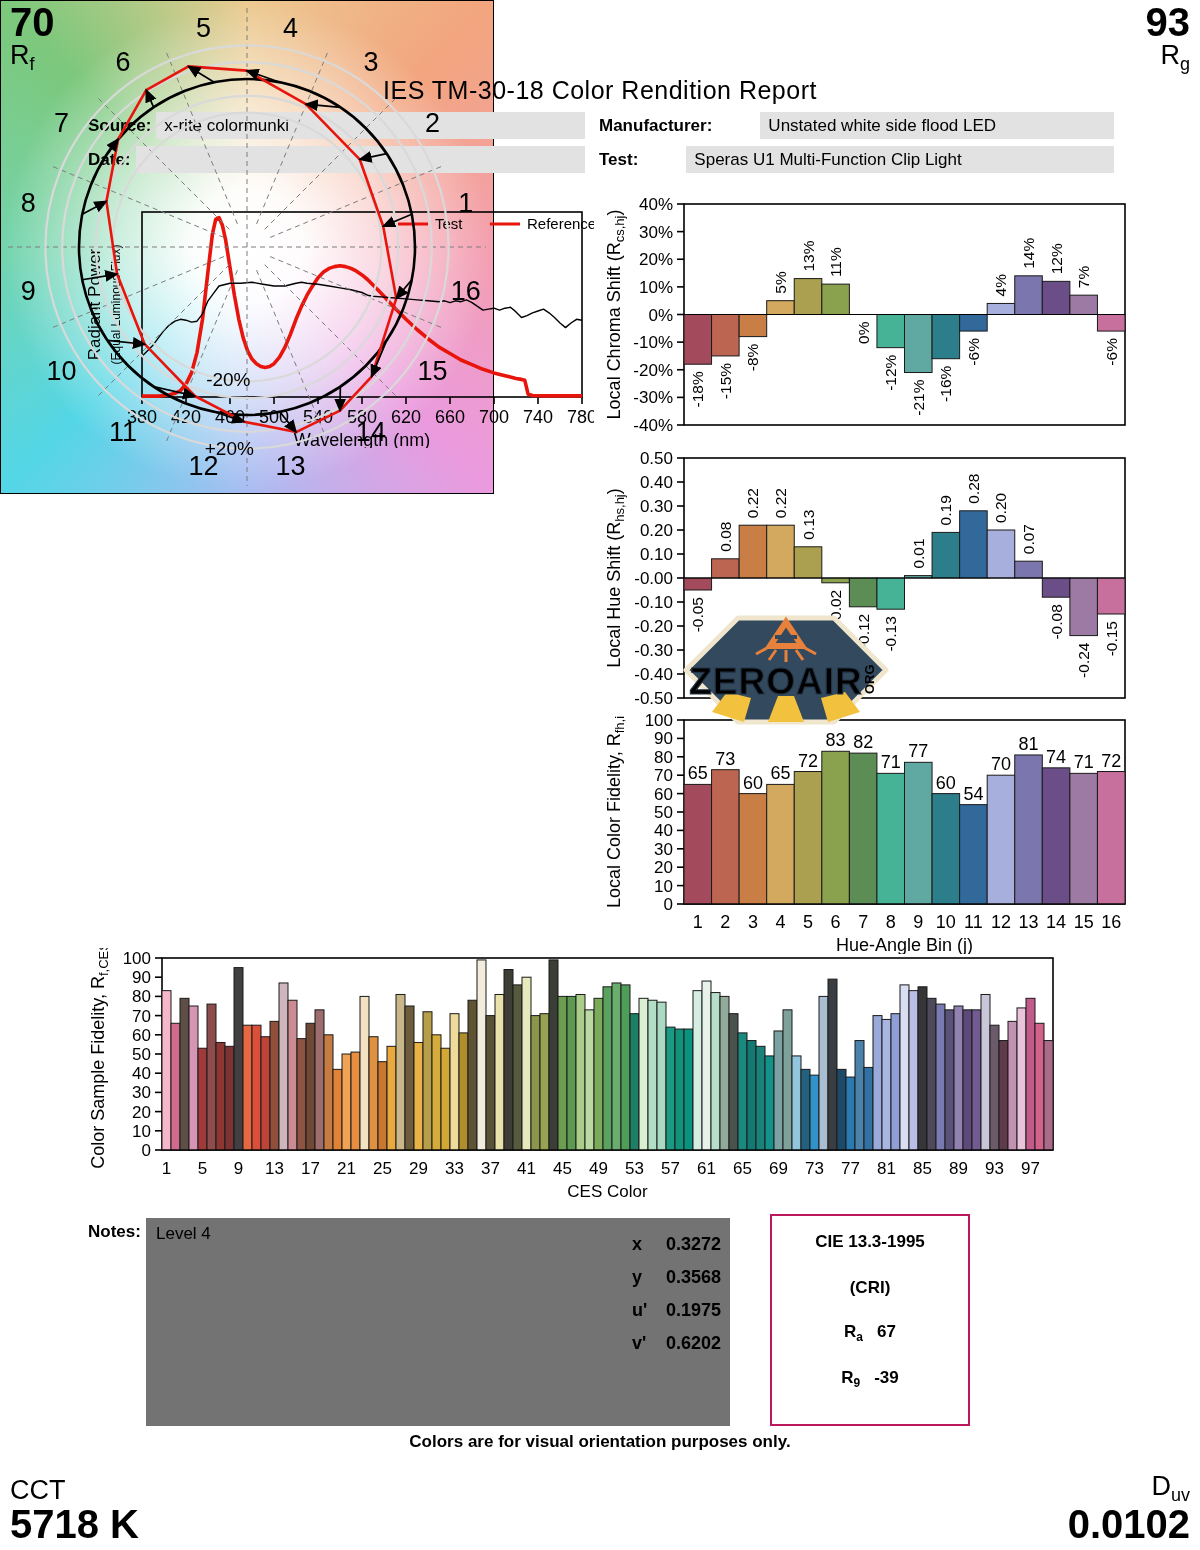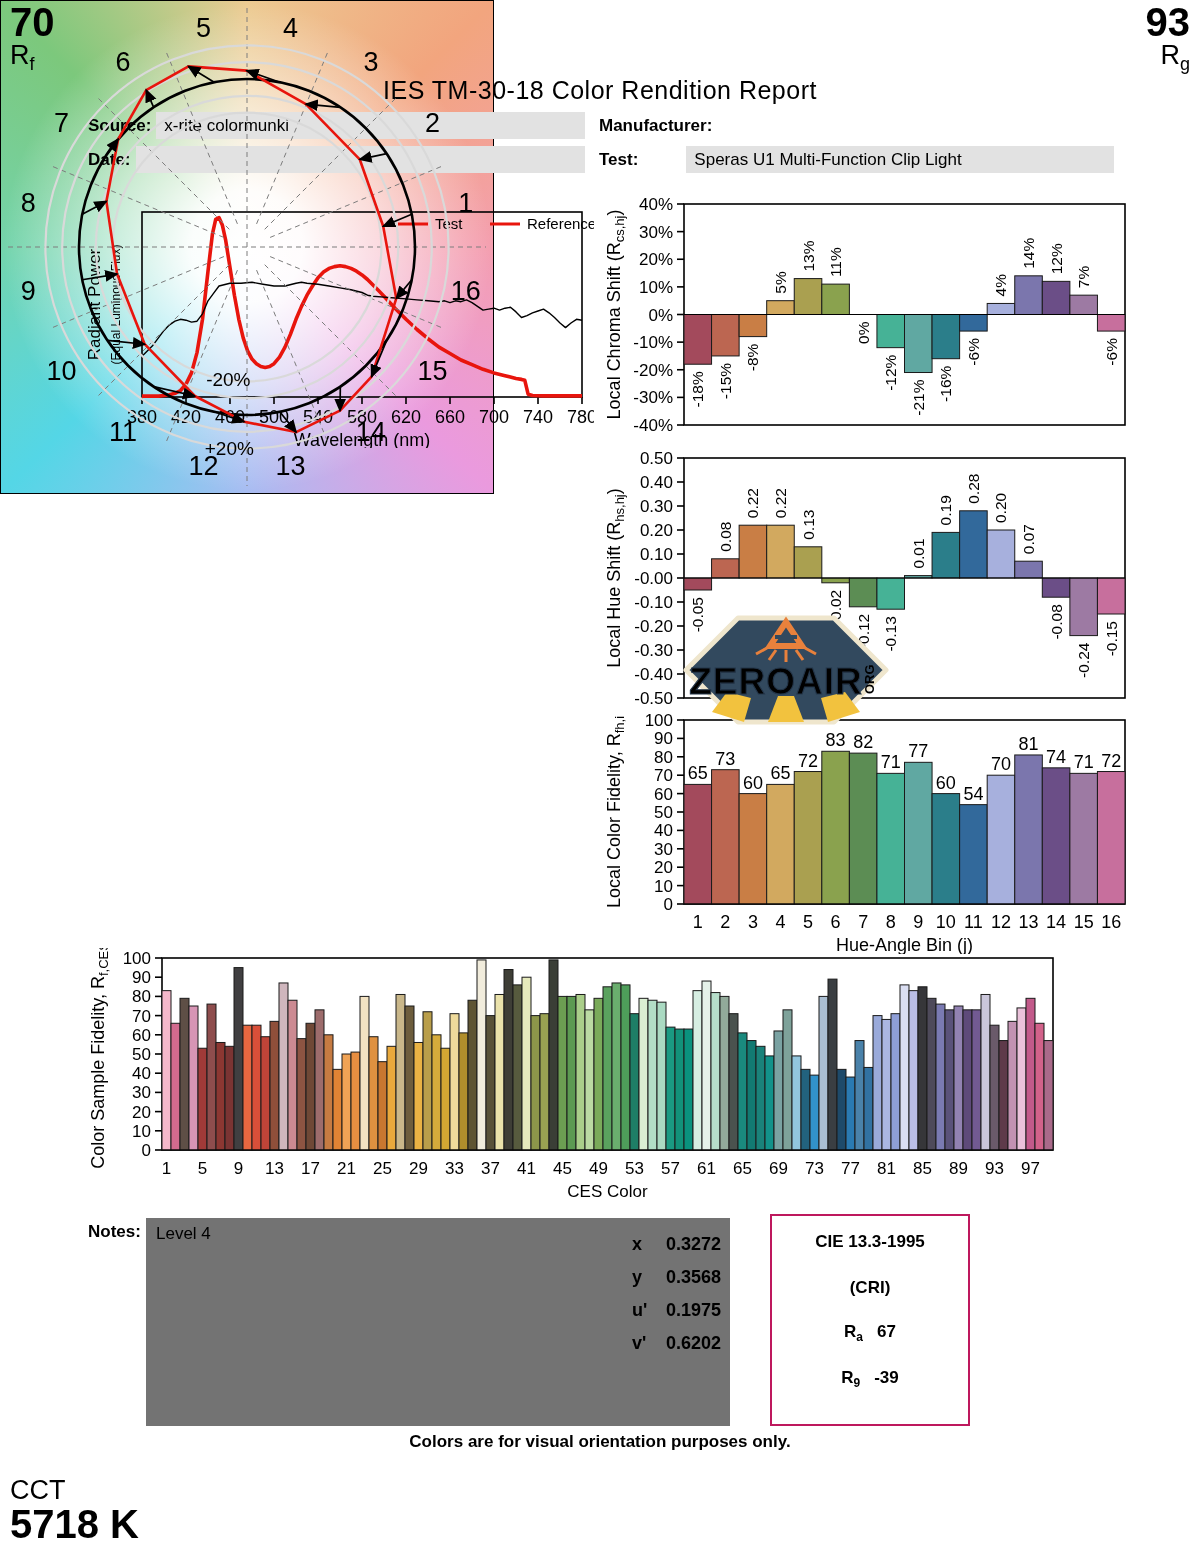--- a/index.html
+++ b/index.html
@@ -59,20 +59,21 @@
   <div class="title">IES TM-30-18 Color Rendition Report</div>
 
   <div class="meta">
     <div class="mrow">
       <div class="mcell left">
         <span class="mlabel">Source:</span>
         <span class="mbox">x-rite colormunki</span>
       </div>
       <div class="mcell right">
         <span class="mlabel">Manufacturer:</span>
+        <span class="mbox">Unstated white side flood LED</span>
       </div>
     </div>
     <div class="mrow">
       <div class="mcell left">
         <span class="mlabel">Date:</span>
         <span class="mbox"></span>
       </div>
       <div class="mcell right">
         <span class="mlabel">Test:</span>
         <span class="mbox">Speras U1 Multi-Function Clip Light</span>
@@ -253,20 +254,24 @@
       <div class="cvg-big">70</div>
       <div class="cvg-mid"><span>R</span><sub>f</sub></div>
     </div>
     <div class="cvg-corner cvg-tr">
       <div class="cvg-big">93</div>
       <div class="cvg-mid"><span>R</span><sub>g</sub></div>
     </div>
     <div class="cvg-corner cvg-bl">
       <div class="cvg-mid">CCT</div>
       <div class="cvg-big">5718 K</div>
+    </div>
+    <div class="cvg-corner cvg-br">
+      <div class="cvg-mid"><span>D</span><sub>uv</sub></div>
+      <div class="cvg-big">0.0102</div>
     </div>
   </div>
 
   <svg id="hue" class="chart" width="545" height="266">
       <g>
         <line x1="79" y1="252" x2="86" y2="252" stroke="#000" stroke-width="1.6"></line>
         <text x="75" y="258" text-anchor="end" font-size="17">-0.50</text>
         <line x1="79" y1="228" x2="86" y2="228" stroke="#000" stroke-width="1.6"></line>
         <text x="75" y="234" text-anchor="end" font-size="17">-0.40</text>
         <line x1="79" y1="204" x2="86" y2="204" stroke="#000" stroke-width="1.6"></line>

